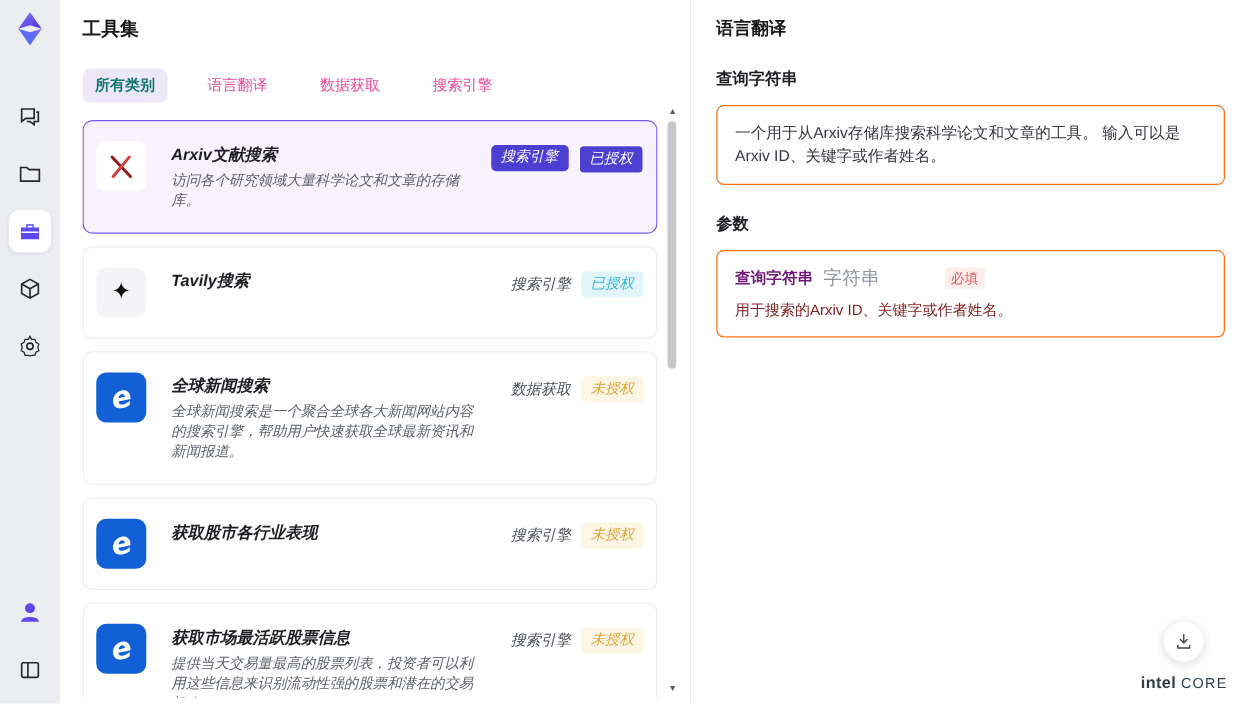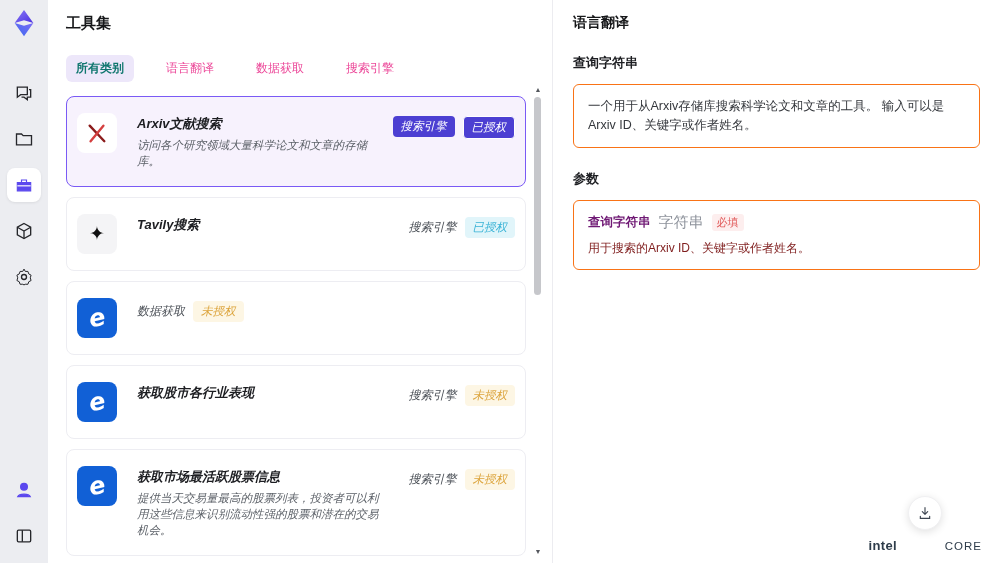--- a/index.html
+++ b/index.html
@@ -59,32 +59,32 @@
 
   
   .detail-col { flex:1; padding:14px 20px; position:relative; }
   .d-title { font-size:14px; font-weight:bold; color:#17181a; margin-bottom:22px; }
   .d-sub { font-size:13px; font-weight:bold; color:#1d1e22; margin-bottom:12px; }
   .d-box { border:1px solid #f97316; border-radius:6px; padding:12px 14px; margin-bottom:22px; background:#fff; }
   .d-box .intro { font-size:12.5px; color:#34373c; line-height:1.5; }
   .param-head { display:flex; align-items:center; gap:8px; margin-bottom:8px; }
   .p-name { font-size:12.5px; font-weight:bold; color:#701a75; }
   .p-type { font-size:15px; color:#8d929b; }
-  .p-req { font-size:11px; color:#e15a5a; background:#fdeeee; padding:1px 5px; border-radius:3px; }
+  .p-req { font-size:11px; color:#e15a5a; background:#fdeeee; padding:1px 5px; border-radius:3px;margin-left:44px; }
   .p-desc { font-size:12px; color:#7f1d1d; }
 
   
   .corner { position:absolute; right:18px; bottom:10px; display:flex; flex-direction:column; align-items:center; }
   .dl-btn { width:34px; height:34px; border-radius:50%; background:#fff; border:1px solid #f0f0f2;
             box-shadow:0 2px 8px rgba(0,0,0,.12); display:flex; align-items:center; justify-content:center;
             cursor:pointer; margin-bottom:8px; }
   .dl-btn svg { width:16px; height:16px; stroke:#3c4450; fill:none; stroke-width:1.7; }
   .brand { font-size:13px; color:#2e3c4a; letter-spacing:.3px; }
   .brand b { font-weight:bold; }
-  .brand span { font-size:11.5px; letter-spacing:1px;margin-left:44px; }
+  .brand span { font-size:11.5px; letter-spacing:1px; }
 </style>
 </head>
 <body>
 
 <div class="app">
 
   <div class="rail">
     <svg class="logo" viewBox="0 0 32 32">
       <defs>
         <linearGradient id="lg1" x1="0" y1="0" x2="1" y2="1">
@@ -186,20 +186,24 @@
         <div class="t-badges">
           <span class="cat-text">搜索引擎</span>
           <span class="pill ok">已授权</span>
         </div>
       </div>
 
       <div class="card">
         <div class="tool-ic blue">
           <span class="e-glyph">e</span>
         </div>
+        <div class="t-body">
+          <div class="t-title">全球新闻搜索</div>
+          <div class="t-desc">全球新闻搜索是一个聚合全球各大新闻网站内容的搜索引擎，帮助用户快速获取全球最新资讯和新闻报道。</div>
+        </div>
         <div class="t-badges">
           <span class="cat-text">数据获取</span>
           <span class="pill no">未授权</span>
         </div>
       </div>
 
       <div class="card">
         <div class="tool-ic blue">
           <span class="e-glyph">e</span>
         </div>

